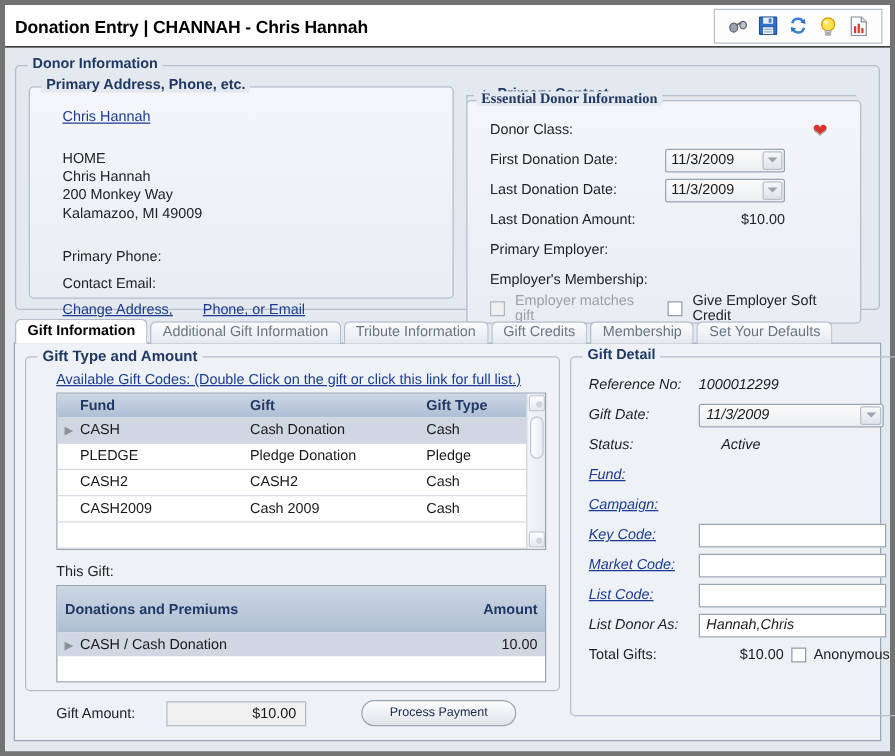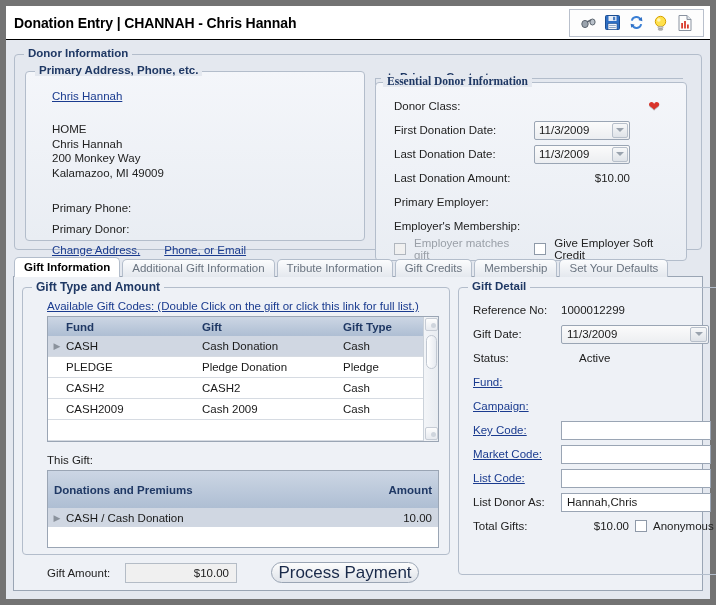--- a/index.html
+++ b/index.html
@@ -10,21 +10,21 @@
     font-family: "Liberation Sans", sans-serif;
     font-size: 11px;
     background: #ffffff;
     overflow: hidden;
   }
 
   .window {
     width: 716px;
     height: 605px;
     background: #e4e8ef;
-    border: 6px solid #737373;
+    border: 4px solid #737373;
     display: flex;
     flex-direction: column;
     position: relative;
     justify-content: space-between;
   }
 
   
   .titlebar {
     height: 34px;
     background: #ffffff;
@@ -399,38 +399,39 @@
     color: #1a1a1a;
   }
   .dp-row .ind { width: 18px; text-align: center; color: #8a929c; font-size: 9px; }
   .dp-row .n { flex: 1; }
   .dp-row .a { width: 78px; text-align: right; padding-right: 6px; }
 
   .amount-row {
     display: flex;
     align-items: center;
     margin: 14px 0 0 16px;
+    gap: 10px;
   }
   .amount-row .lab { font-size: 11.5px; color: #222; width: 78px; }
   .ro-field {
     width: 112px; height: 20px;
     border: 1px solid #b4bcc6;
     background: #f0f0f0;
     font-size: 11.5px;
     color: #1a1a1a;
     display: flex; align-items: center; justify-content: flex-end;
     padding-right: 7px;
   }
   .pill-btn {
-    width: 148px; height: 21px;
+    width: 124px; height: 21px;
     margin-left: 34px;
     border: 1px solid #9aa5b4;
     border-radius: 11px;
     background: linear-gradient(#fdfdfd, #dfe3e9);
-    font-size: 17px;
+    font-size: 10px;
     color: #1a2a4a;
     display: flex; align-items: center; justify-content: center;
     cursor: pointer;
   }
 
   
   .gd-group {
     position: relative;
     height: 288px;
     border: 1px solid #b3bdcb;
@@ -440,20 +441,21 @@
   .gd-group .legend {
     position: absolute; top: -8px; left: 9px;
     background: #eef1f6; padding: 0 4px;
     font-weight: bold; font-size: 11.5px; color: #1f3864;
   }
   .gd-row {
     display: flex;
     align-items: center;
     height: 24px;
     padding-left: 6px;
+    font-style: italic;
   }
   .gd-row .lab { width: 88px; font-size: 11.5px; color: #222; }
   .gd-row .lab.link { color: #1a3b8f; text-decoration: underline; cursor: pointer; }
   .gd-row .val { font-size: 11.5px; color: #1a1a1a; }
   .gd-combo {
     width: 148px; height: 19px;
     border: 1px solid #9aa5b4;
     border-radius: 2px;
     background: linear-gradient(#fbfbfb, #eceef1);
     display: flex; align-items: center;
@@ -549,21 +551,21 @@
         <span class="legend">Primary Address, Phone, etc.</span>
         <div class="addr-body">
           <div class="lnk">Chris Hannah</div>
           <div class="addr-block">
             <div class="addr-line">HOME</div>
             <div class="addr-line">Chris Hannah</div>
             <div class="addr-line">200 Monkey Way</div>
             <div class="addr-line">Kalamazoo, MI 49009</div>
           </div>
           <div class="addr-phone field-label">Primary Phone:</div>
-          <div class="addr-email field-label">Primary Donor:</div>
+          <div class="addr-email field-label">Contact Email:</div>
           <div class="addr-links">
             <span class="lnk">Change Address,</span>
             <span class="lnk">Phone, or Email</span>
           </div>
         </div>
       </div>
 
       <div class="right-col">
         <div class="pc-group">
           <div class="pc-left-tick"></div>

